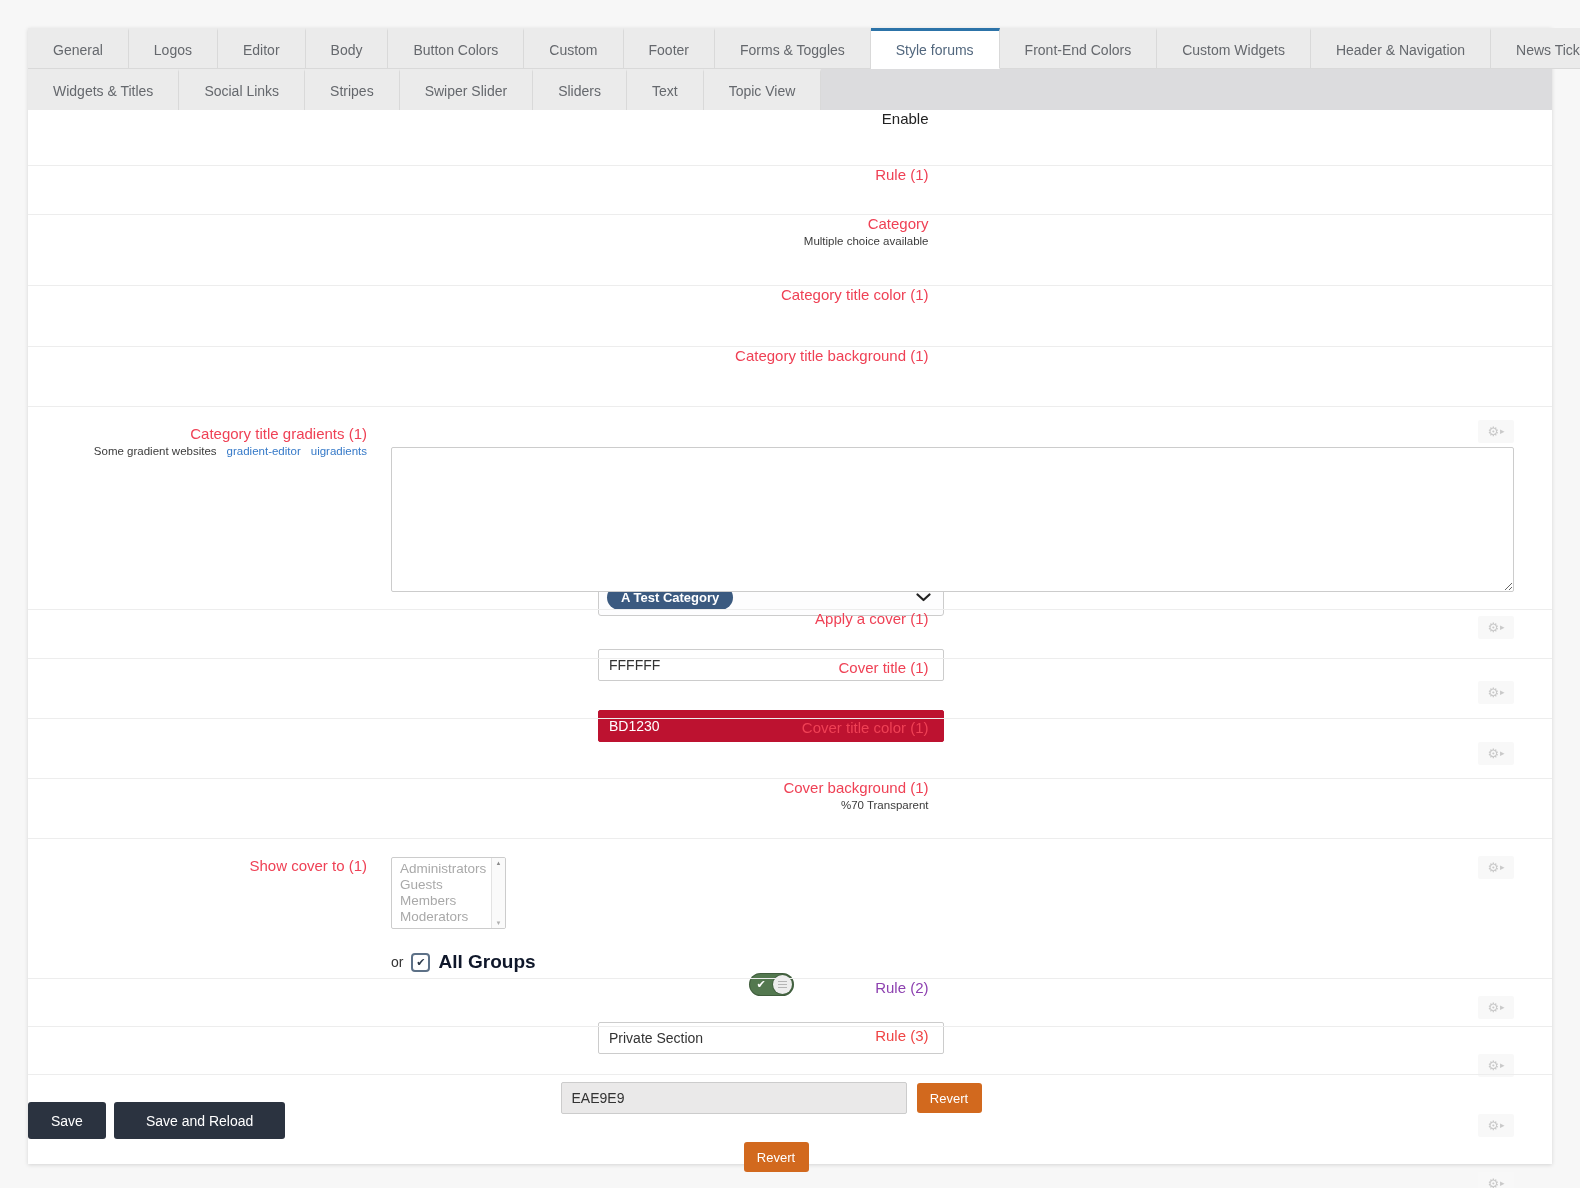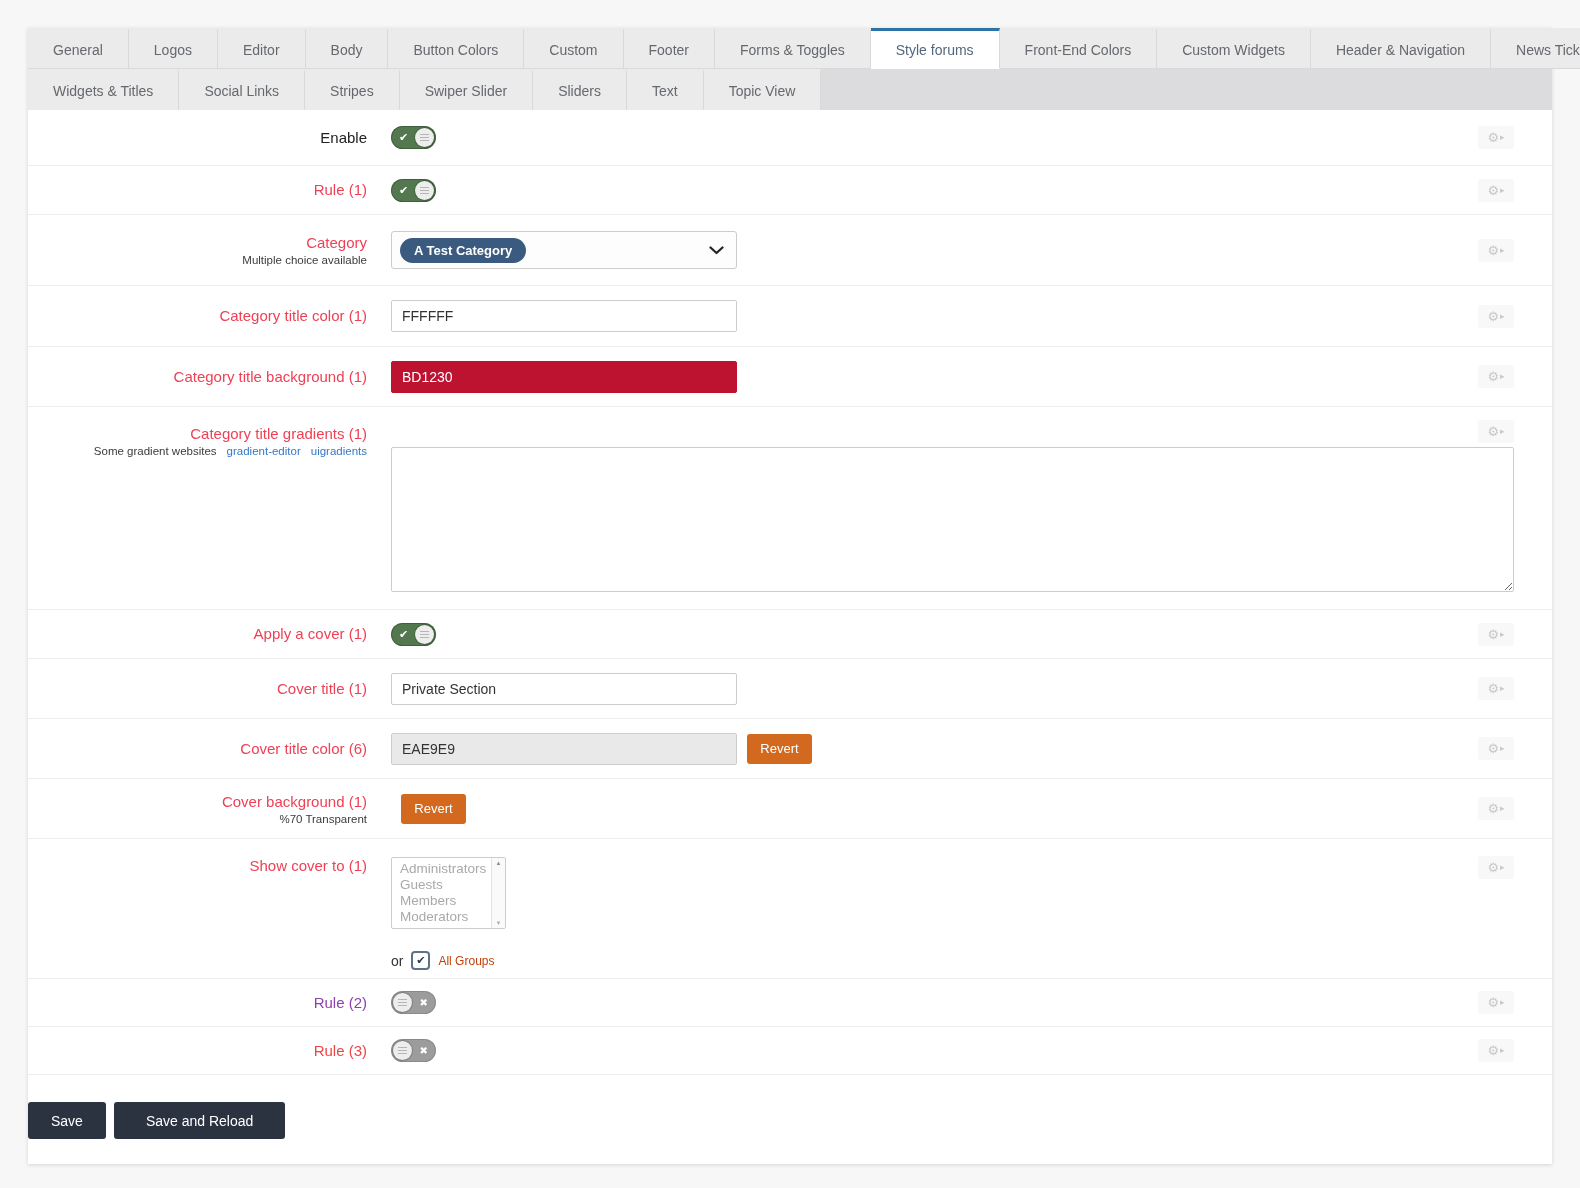--- a/index.html
+++ b/index.html
@@ -23,21 +23,21 @@
     background: #fff; border-top: 3px solid #2c73a8; border-bottom: 1px solid #fff;
     color: #52677e;
   }
   .tab-filler { flex: 1; background: #dcdcde; border-bottom: 1px solid #d9d9d9; }
   .tabrow2 .tab-filler { background: #dcdcde; border-bottom: none; }
   .tabrow2 .tab { border-bottom: none; }
 
   
   .form-row {
     display: flex; align-items: center; position: relative;
-    border-bottom: 1px solid #ededed; padding-right: 38px;
+    border-bottom: 1px solid #ededed; padding-right: 38px; flex-direction: column;
   }
   .cell-label { flex: 0 0 363px; width: 363px; padding-right: 24px; text-align: right; }
   .cell-control { flex: 1; display: flex; align-items: center; }
   .lbl { font-size: 15px; color: #ef4155; }
   .lbl.dark { color: #222; }
   .lbl.purple { color: #8d41b0; }
   .lbl.blue { color: #ef4444; }
   .sublbl { font-size: 11.5px; color: #3b3b3b; margin-top: 3px; }
   .sublink { color: #3579c8; text-decoration: none; margin-left: 10px; cursor: pointer; }
 
@@ -127,21 +127,21 @@
   }
   .lb-scroll .dn { color: #b0b0b0; }
   .or-line { display: flex; align-items: center; margin-top: 22px; gap: 8px; }
   .or-line .or { font-size: 14px; color: #333; }
   .cbx {
     width: 19px; height: 19px; border: 2px solid #5d7187; border-radius: 4px;
     display: inline-flex; align-items: center; justify-content: center; cursor: pointer;
     background: #fff; flex: none;
   }
   .cbx .cmark { font-size: 11px; color: #2d3a4a; line-height: 1; }
-  .cbx-label { font-size: 12px; color: #c2410c; }
+  .cbx-label { font-size: 19px; color: #0f172a; font-weight: bold; }
 
   
   .footer-row { display: flex; justify-content: flex-start; gap: 8px; padding: 27px 0 25px 0; }
   .btn-dark {
     height: 37px; background: #2b3340; color: #fff; border: none; border-radius: 3px;
     font-family: "Liberation Sans", sans-serif; font-size: 14px; cursor: pointer;
   }
   .btn-save { padding: 0 23px; }
   .btn-save-reload { padding: 0 32px; }
 
@@ -285,21 +285,21 @@
     <div class="cell-control">
       <input class="txt-input" type="text" value="Private Section" style="">
     </div>
     <button class="gear-btn">
       <span class="g">⚙</span>
       <span class="a">▸</span>
     </button>
   </div>
 
   <div class="form-row row-h60">
-    <div class="cell-label"><span class="lbl">Cover title color (6)</span></div>
+    <div class="cell-label"><span class="lbl">Cover title color (1)</span></div>
     <div class="cell-control">
       <input class="txt-input bg-gray" type="text" value="EAE9E9" style="">
       <button class="revert-btn">Revert</button>
     </div>
     <button class="gear-btn">
       <span class="g">⚙</span>
       <span class="a">▸</span>
     </button>
   </div>
 

